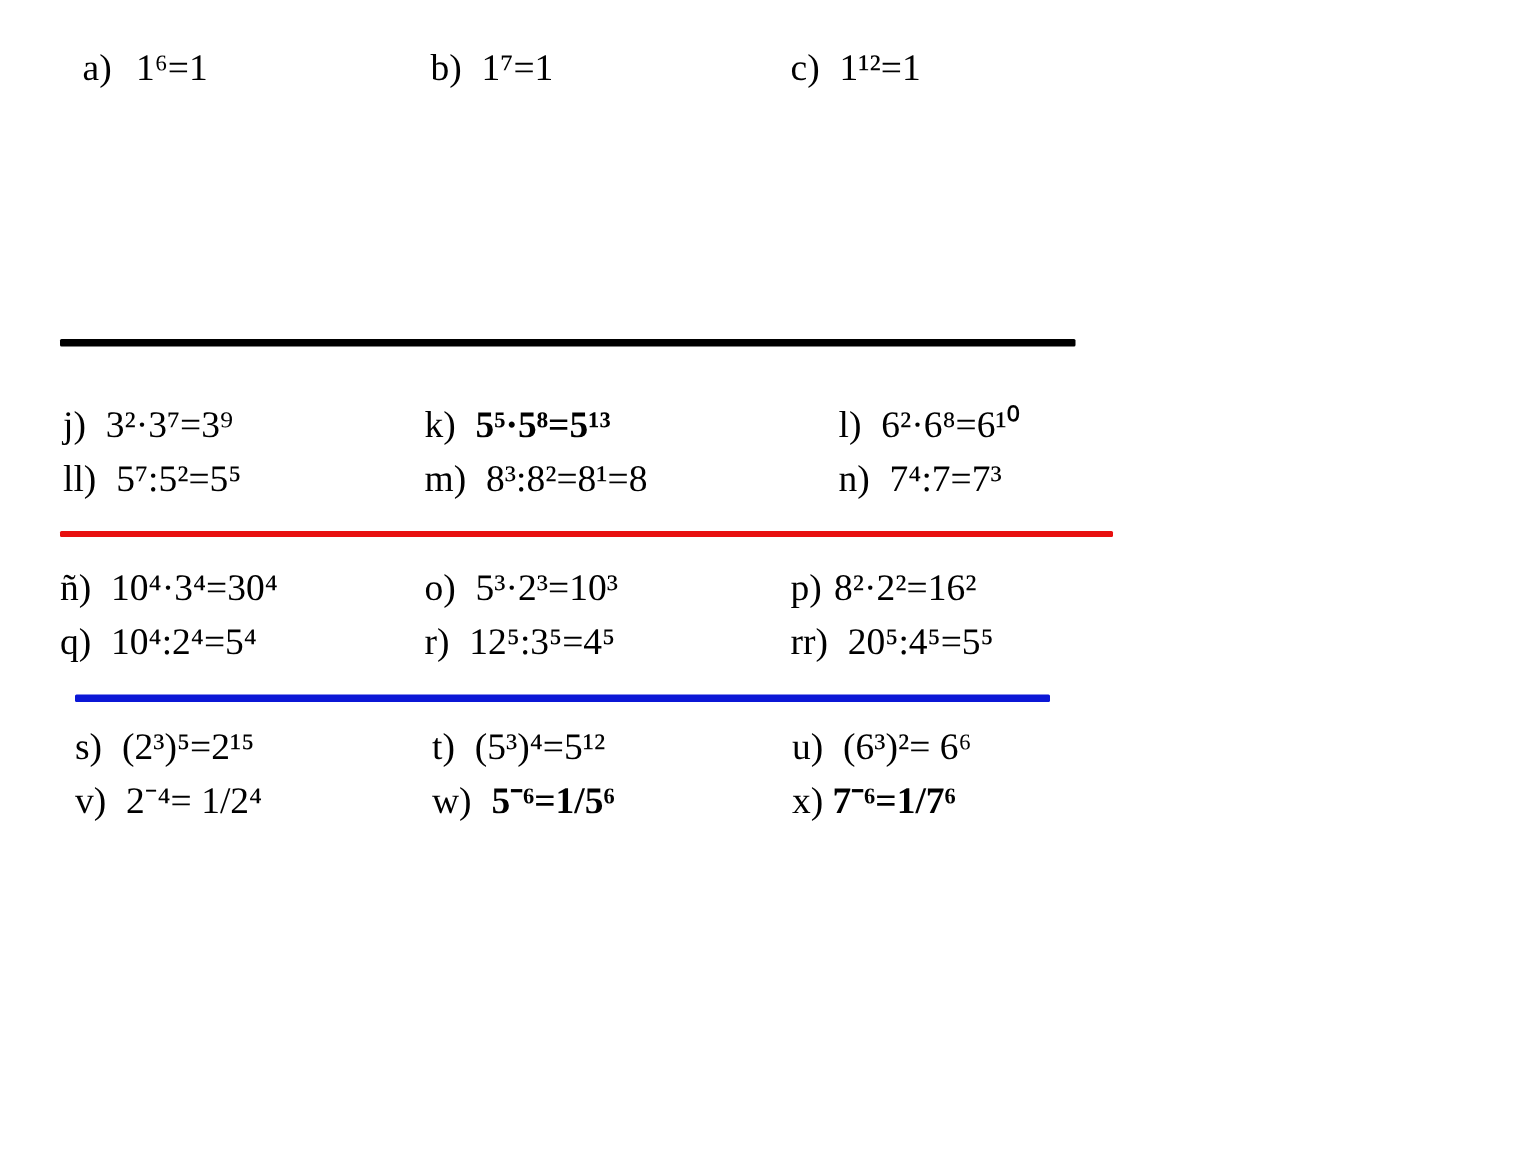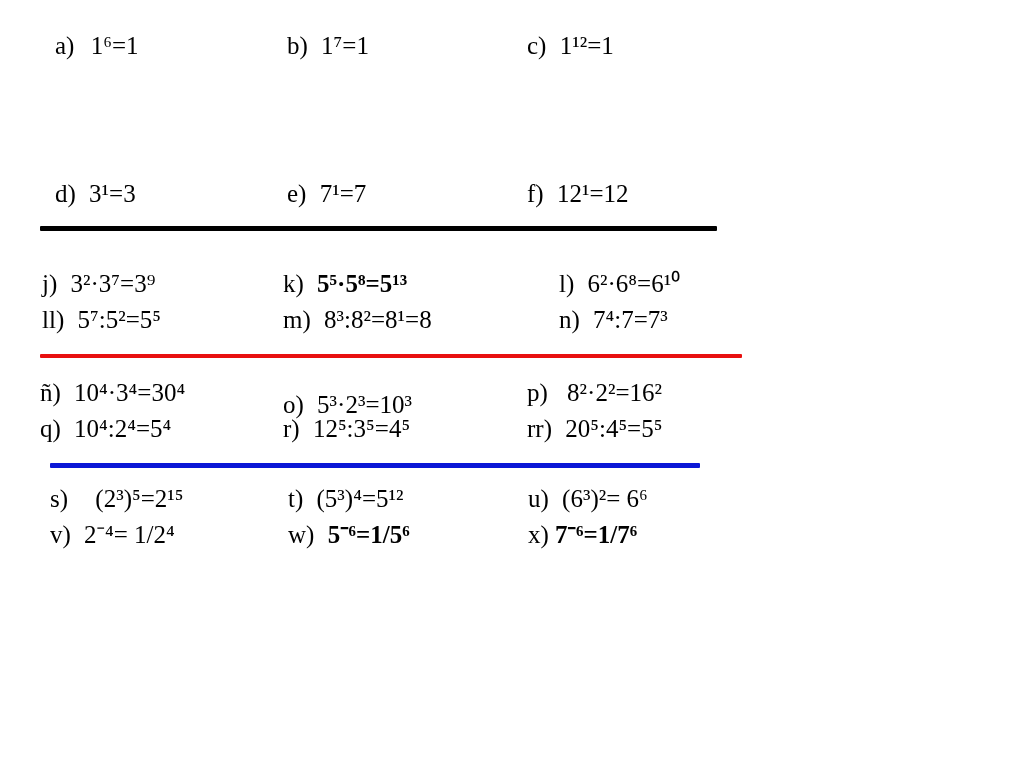--- a/index.html
+++ b/index.html
@@ -97,34 +97,20 @@
       </div>
       <div class="cell s1" style="top:0;">
         <span>b)</span>
         <span style="margin-left:7px;">1⁷=1</span>
       </div>
       <div class="cell s2" style="top:0;">
         <span>c)</span>
         <span style="margin-left:7px;">1¹²=1</span>
       </div>
     </div>
-    <div class="row" style="height:74px;">
-      <div class="cell s0" style="top:74px;">
-        <span>d)</span>
-        <span style="margin-left:7px;">3¹=3</span>
-      </div>
-      <div class="cell s1" style="top:74px;">
-        <span>e)</span>
-        <span style="margin-left:7px;">7¹=7</span>
-      </div>
-      <div class="cell s2" style="top:74px;">
-        <span>f)</span>
-        <span style="margin-left:7px;">12¹=12</span>
-      </div>
-    </div>
   </div>
 
   <div class="rule rule-black"></div>
 
   <div class="group" style="top:270px;">
     <div class="row">
       <div class="cell d0" style="top:0;">
         <span>j)</span>
         <span style="margin-left:7px;">3²·3⁷=3⁹</span>
       </div>
@@ -154,27 +140,27 @@
   </div>
 
   <div class="rule rule-red"></div>
 
   <div class="group" style="top:379px;">
     <div class="row">
       <div class="cell e0" style="top:0;">
         <span>ñ)</span>
         <span style="margin-left:7px;">10⁴·3⁴=30⁴</span>
       </div>
-      <div class="cell e1" style="top:12px;">
+      <div class="cell e1" style="top:0;">
         <span>o)</span>
         <span style="margin-left:7px;">5³·2³=10³</span>
       </div>
       <div class="cell e2" style="top:0;">
         <span>p)</span>
-        <span style="margin-left:13px;">8²·2²=16²</span>
+        <span style="margin-left:2px;">8²·2²=16²</span>
       </div>
     </div>
     <div class="row">
       <div class="cell e0" style="top:36px;">
         <span>q)</span>
         <span style="margin-left:7px;">10⁴:2⁴=5⁴</span>
       </div>
       <div class="cell e1" style="top:36px;">
         <span>r)</span>
         <span style="margin-left:7px;">12⁵:3⁵=4⁵</span>
@@ -185,21 +171,21 @@
       </div>
     </div>
   </div>
 
   <div class="rule rule-blue"></div>
 
   <div class="group" style="top:485px;">
     <div class="row">
       <div class="cell f0" style="top:0;">
         <span>s)</span>
-        <span style="margin-left:21px;">(2³)⁵=2¹⁵</span>
+        <span style="margin-left:7px;">(2³)⁵=2¹⁵</span>
       </div>
       <div class="cell f1" style="top:0;">
         <span>t)</span>
         <span style="margin-left:7px;">(5³)⁴=5¹²</span>
       </div>
       <div class="cell f2" style="top:0;">
         <span>u)</span>
         <span style="margin-left:7px;">(6³)²= 6⁶</span>
       </div>
     </div>

